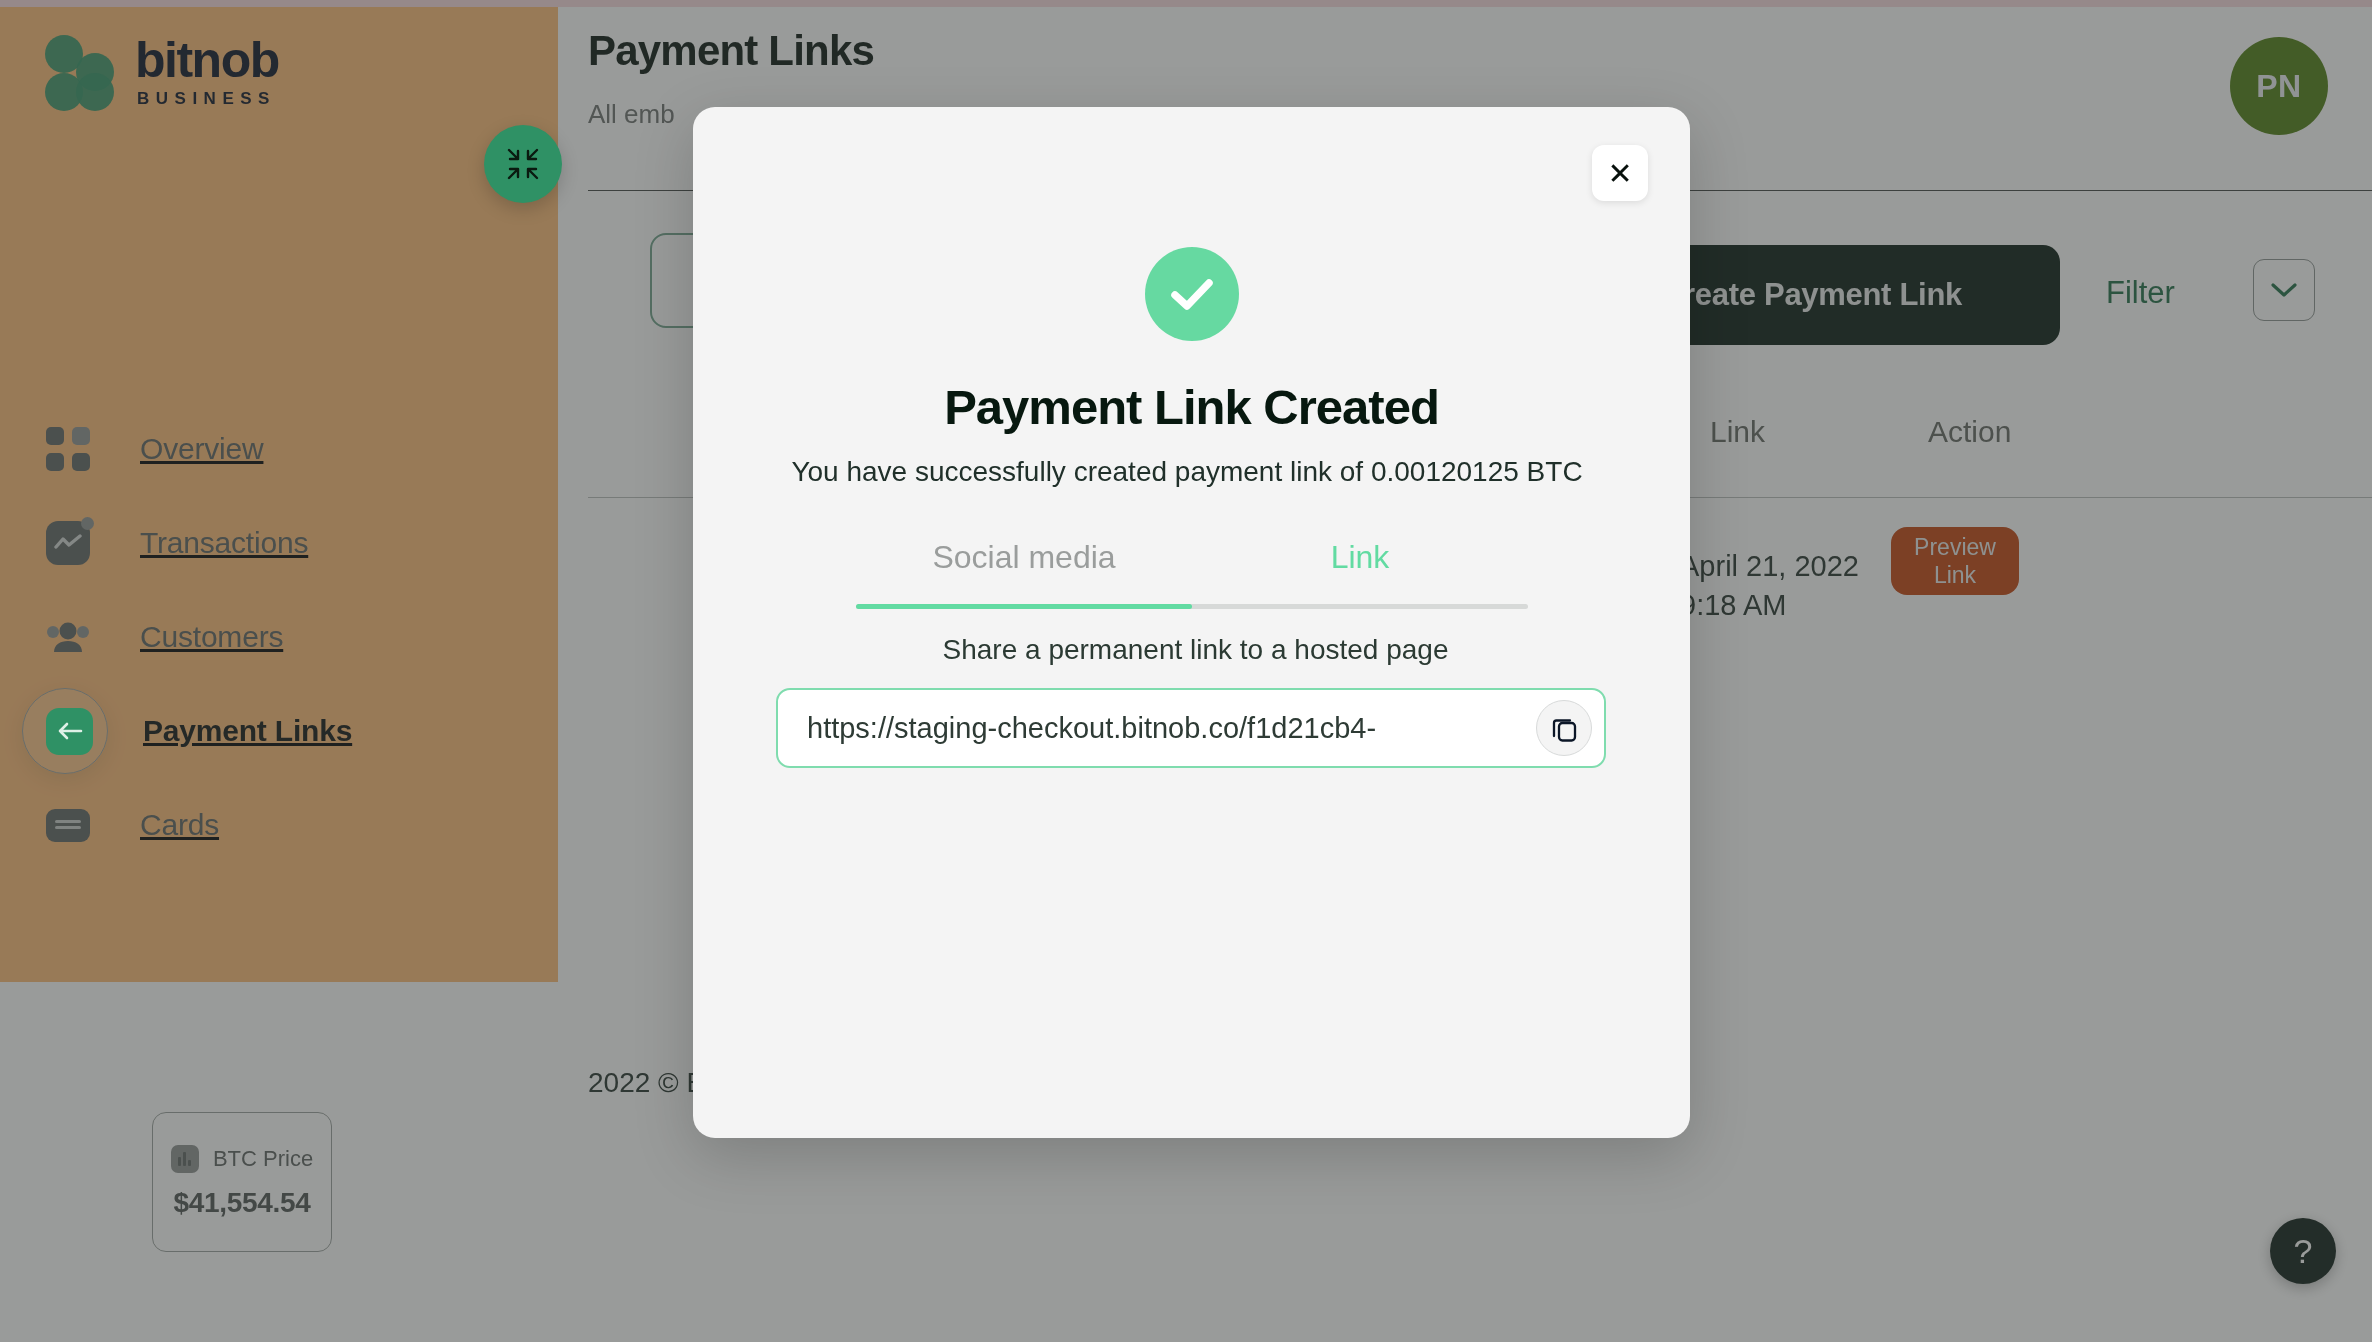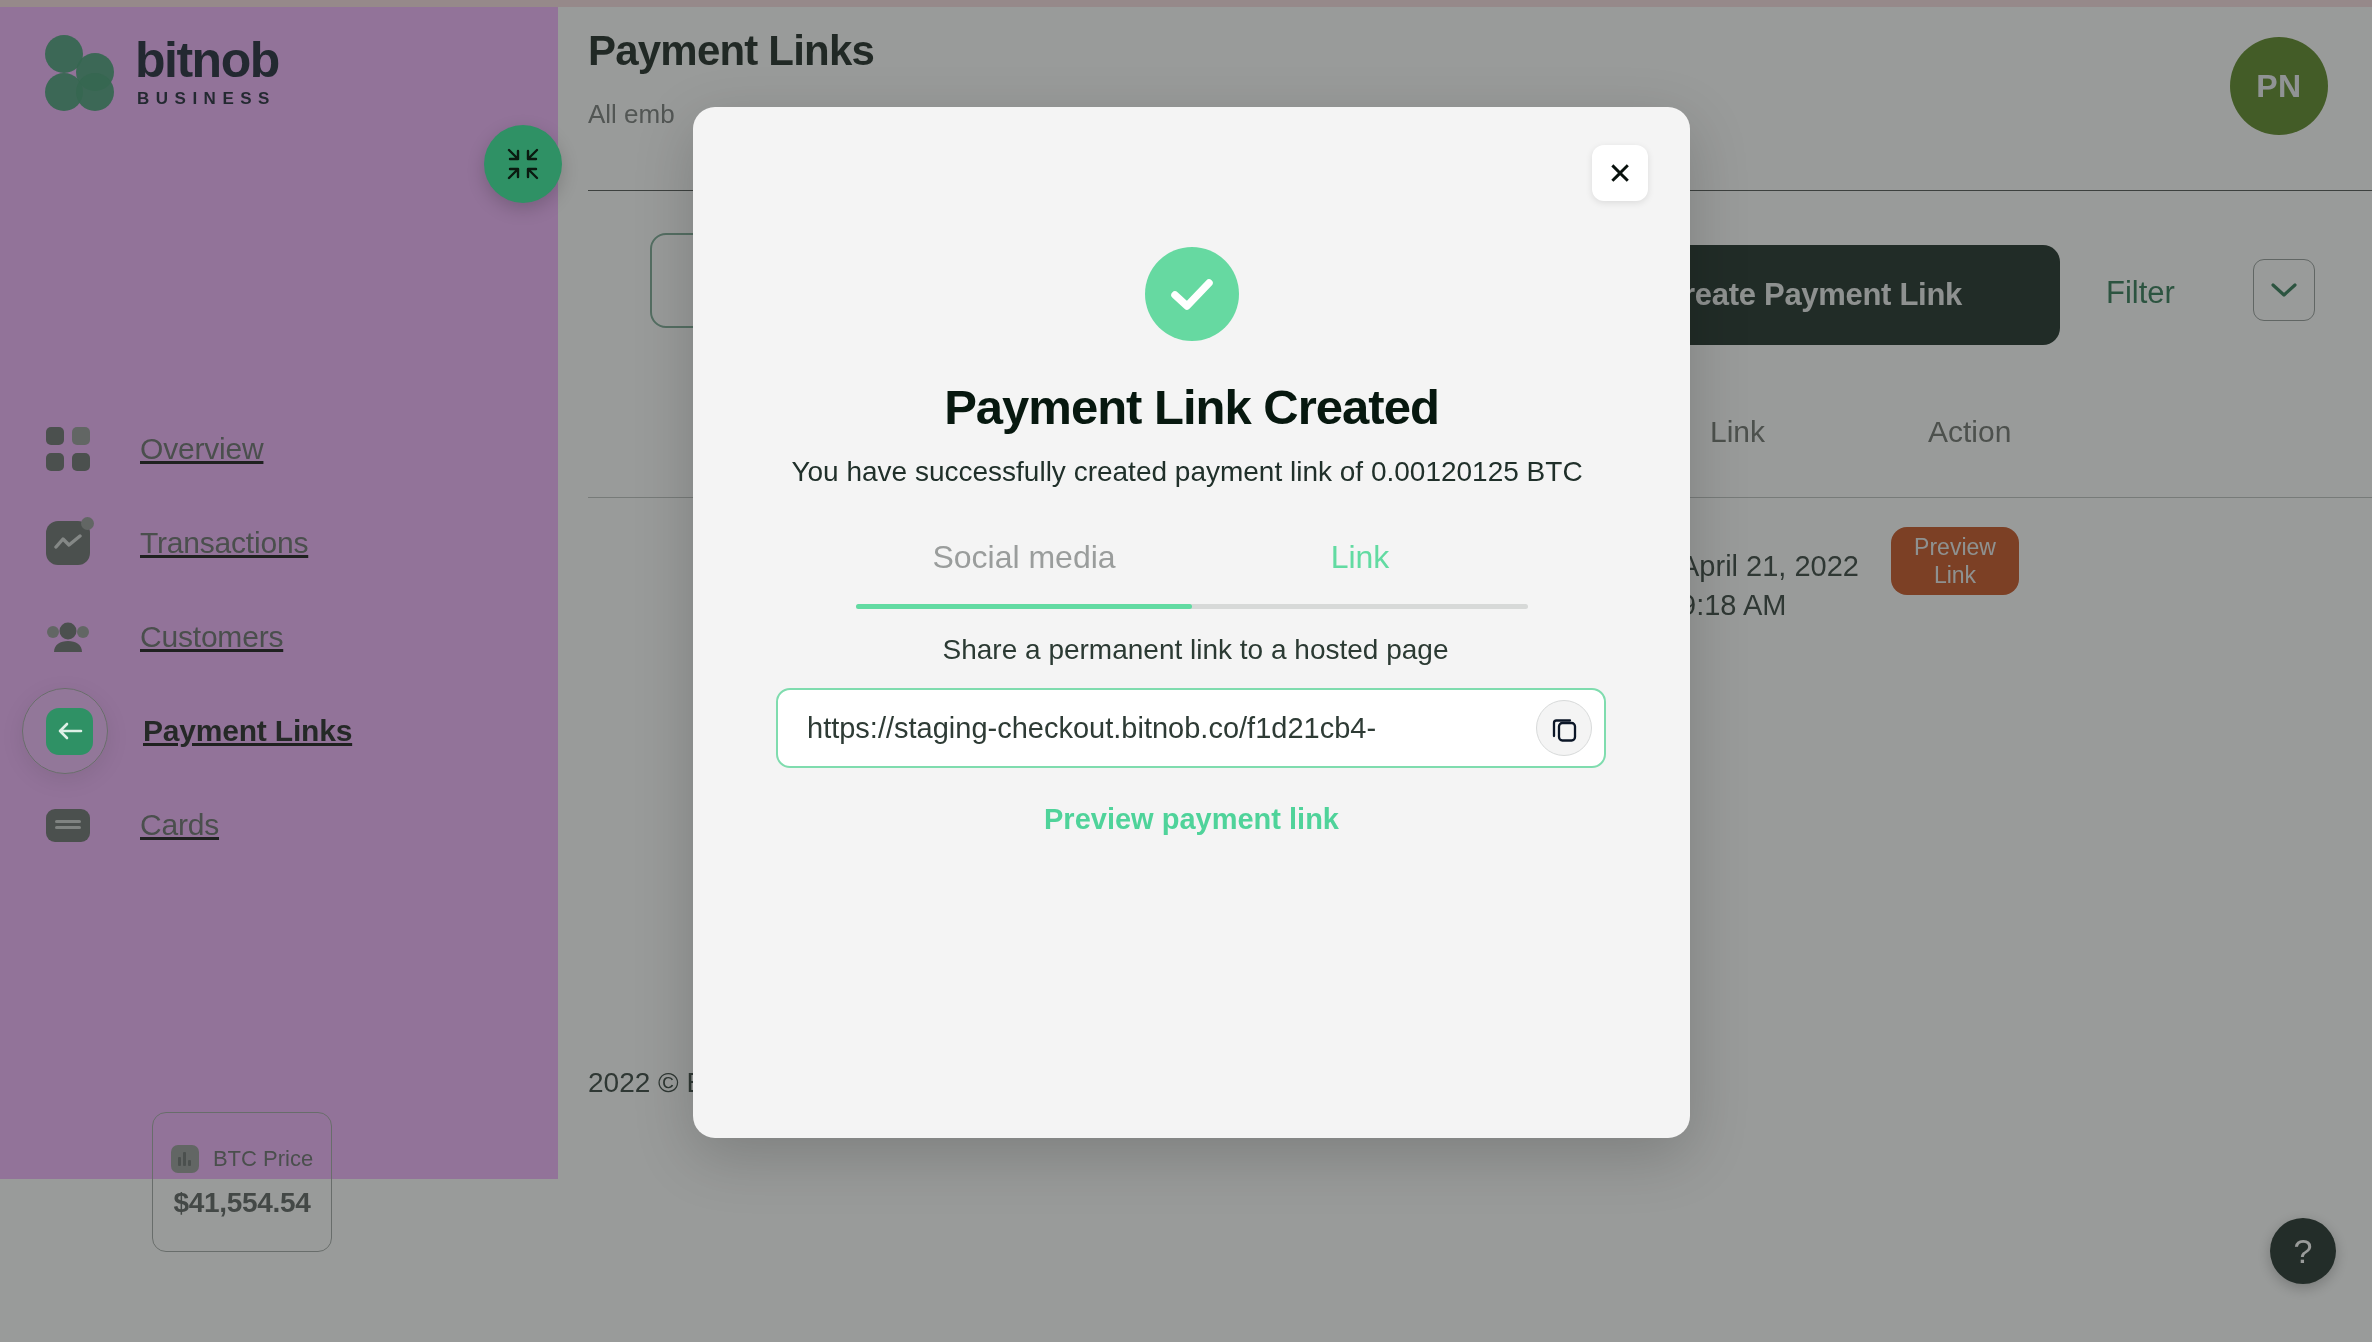--- a/index.html
+++ b/index.html
@@ -15,22 +15,22 @@
     position:absolute; inset:0;
     background:#ffffff;
   }
   #top-strip {
     position:absolute; top:0; left:0; width:2372px; height:7px;
     background:#f9d9de;
   }
 
   
   #sidebar {
-    position:absolute; top:7px; left:0; width:558px; height:1172px;
-    background:#f0abfc;
+    position:absolute; top:7px; left:0; width:558px; height:975px;
+    background:#fdba74;
   }
   #logo {
     position:absolute; left:45px; top:28px;
     display:flex; align-items:center; gap:22px;
   }
   #logo-mark { position:relative; width:68px; height:76px; }
   #logo-mark i {
     position:absolute; display:block; border-radius:50%;
     background:#2f9165; opacity:.92;
   }
@@ -431,15 +431,14 @@
   <div id="link-field">
     <span id="link-text">https://staging-checkout.bitnob.co/f1d21cb4-</span>
     <button id="copy-btn">
       <svg width="28" height="28" viewBox="0 0 28 28" aria-hidden="true">
         <rect x="9" y="9" width="16" height="17.5" rx="3.4" fill="none" stroke="#0b1627" stroke-width="2.3"></rect>
         <path d="M20 6.5H6.4A2.4 2.4 0 0 0 4 8.9V22" fill="none" stroke="#0b1627" stroke-width="2.3" stroke-linecap="round"></path>
       </svg>
     </button>
   </div>
 
-  <div id="preview-link">Preview payment link</div>
 
 </div>
 
 </body></html>

